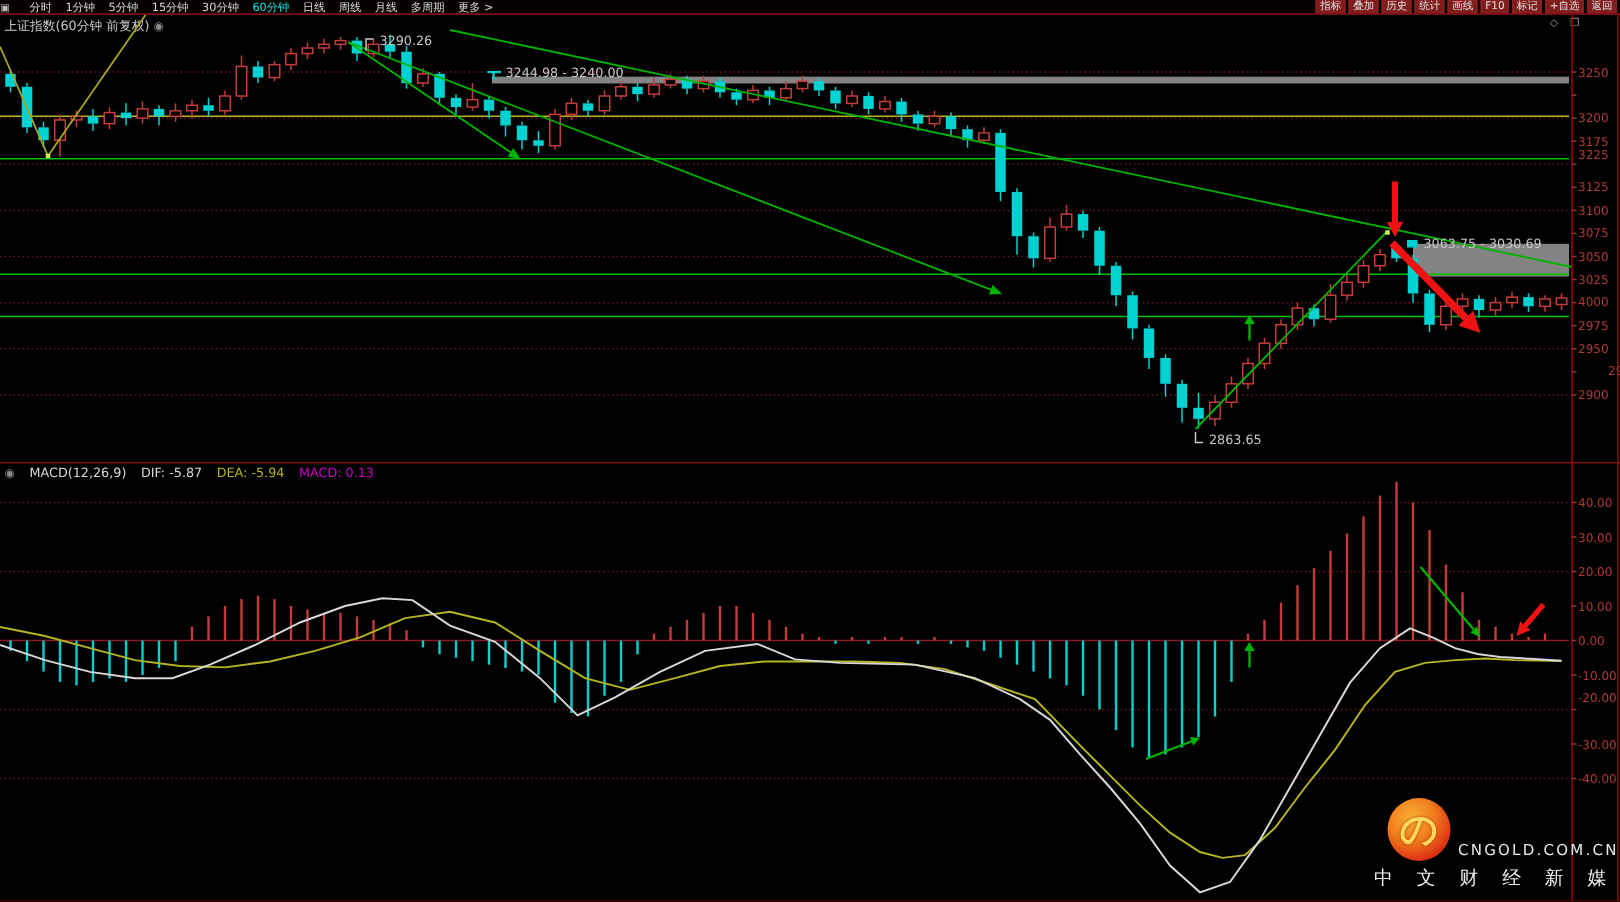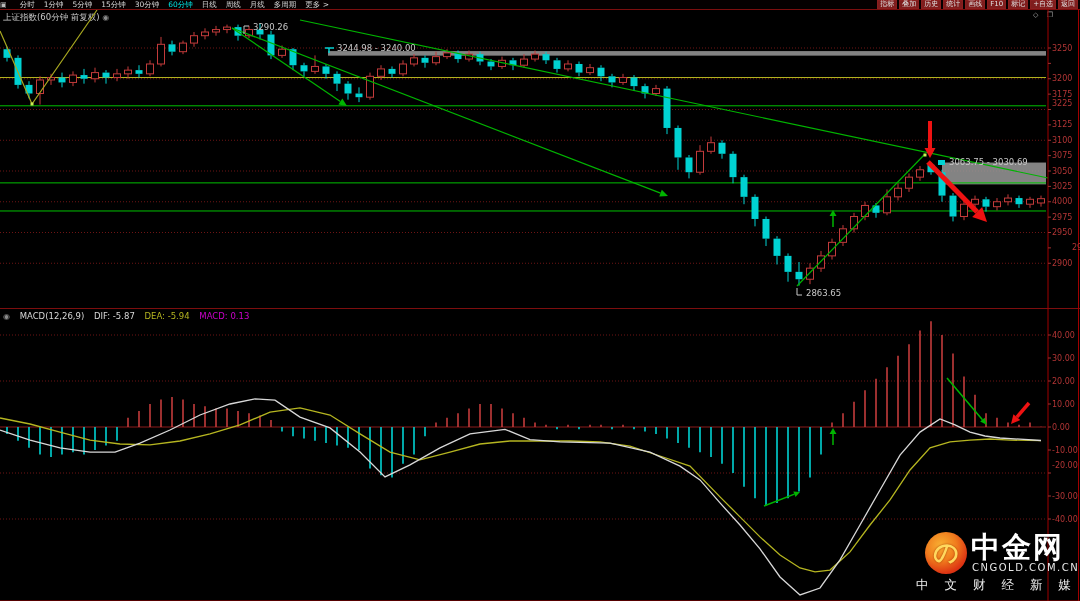--- a/index.html
+++ b/index.html
@@ -586,17 +586,16 @@
       <div class="axis-label" style="top: 422.5px;">0.00</div>
       <div class="axis-label" style="top: 445.5px;">-10.00</div>
       <div class="axis-label" style="top: 461px;">-20.00</div>
       <div class="axis-label" style="top: 491.5px;">-30.00</div>
       <div class="axis-label" style="top: 514.5px;">-40.00</div>
     </div>
 
   <div class="watermark">
     <div class="wm-circle"></div>
     <div class="wm-swirl">の</div>
-    <div class="wm-title">中金网</div>
     <div class="wm-domain">CNGOLD.COM.CN</div>
     <div class="wm-tagline">中 文 财 经 新 媒 体</div>
   </div>
 </div>
 
 </body></html>

